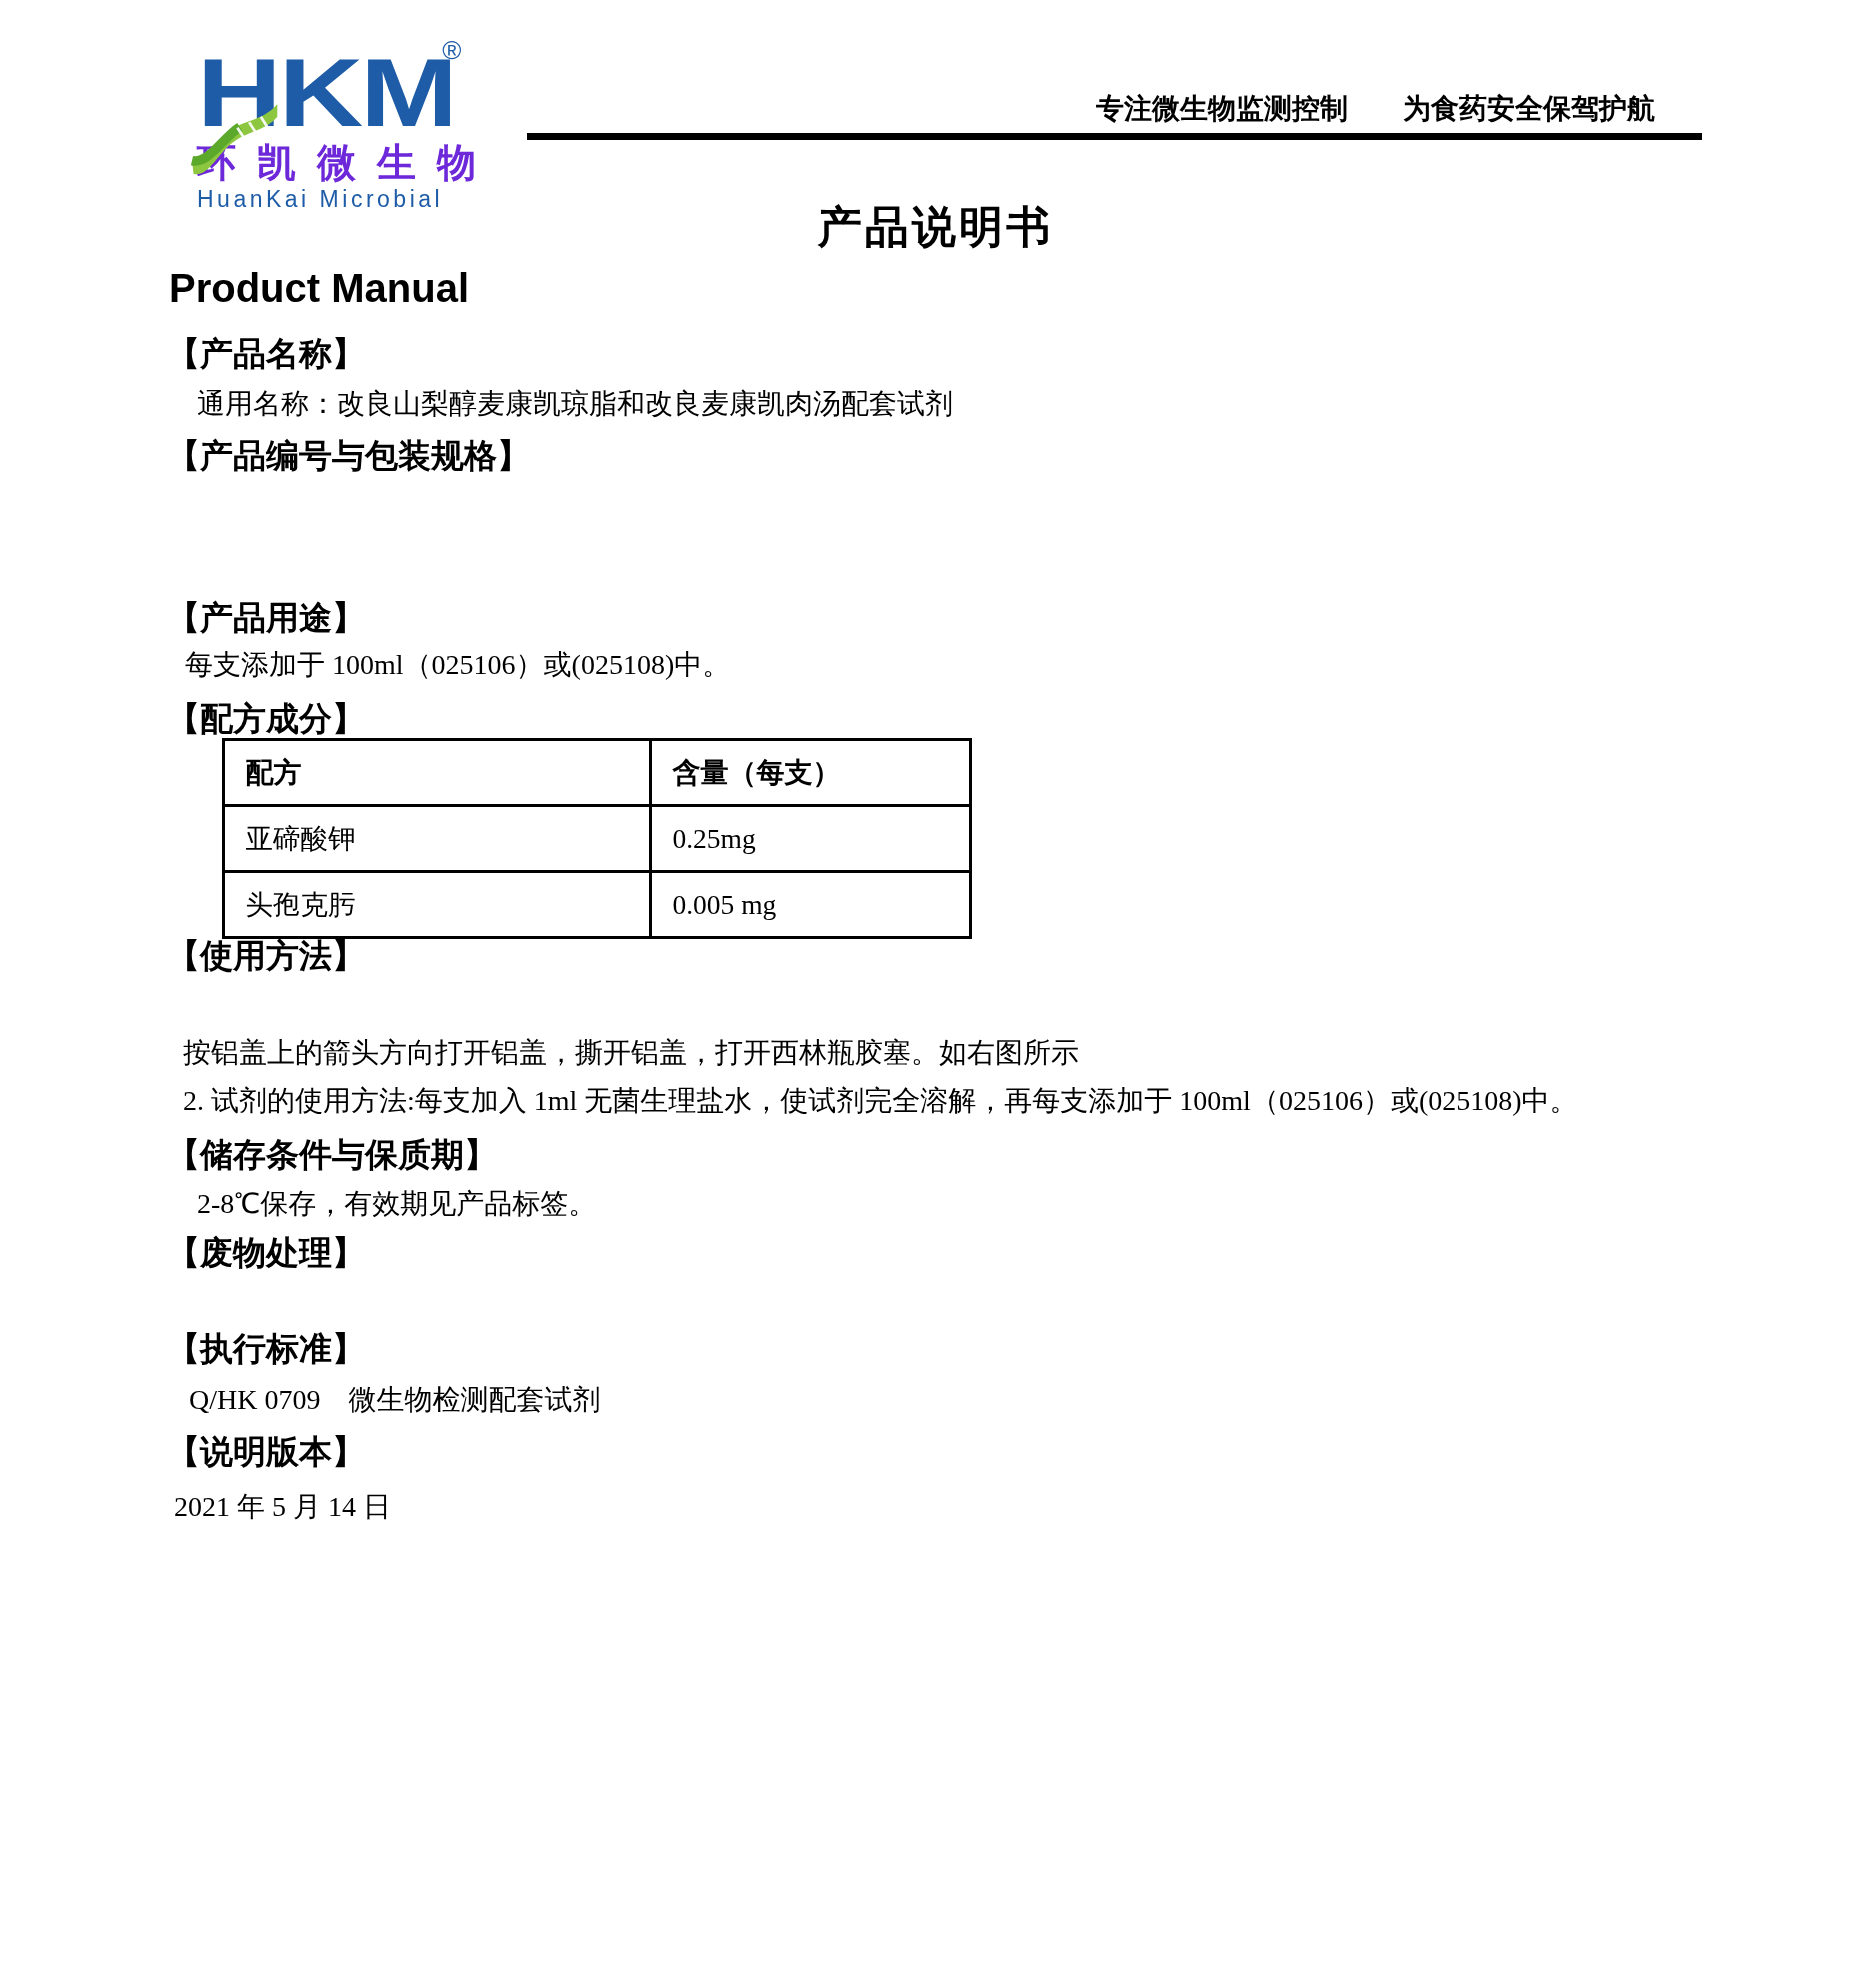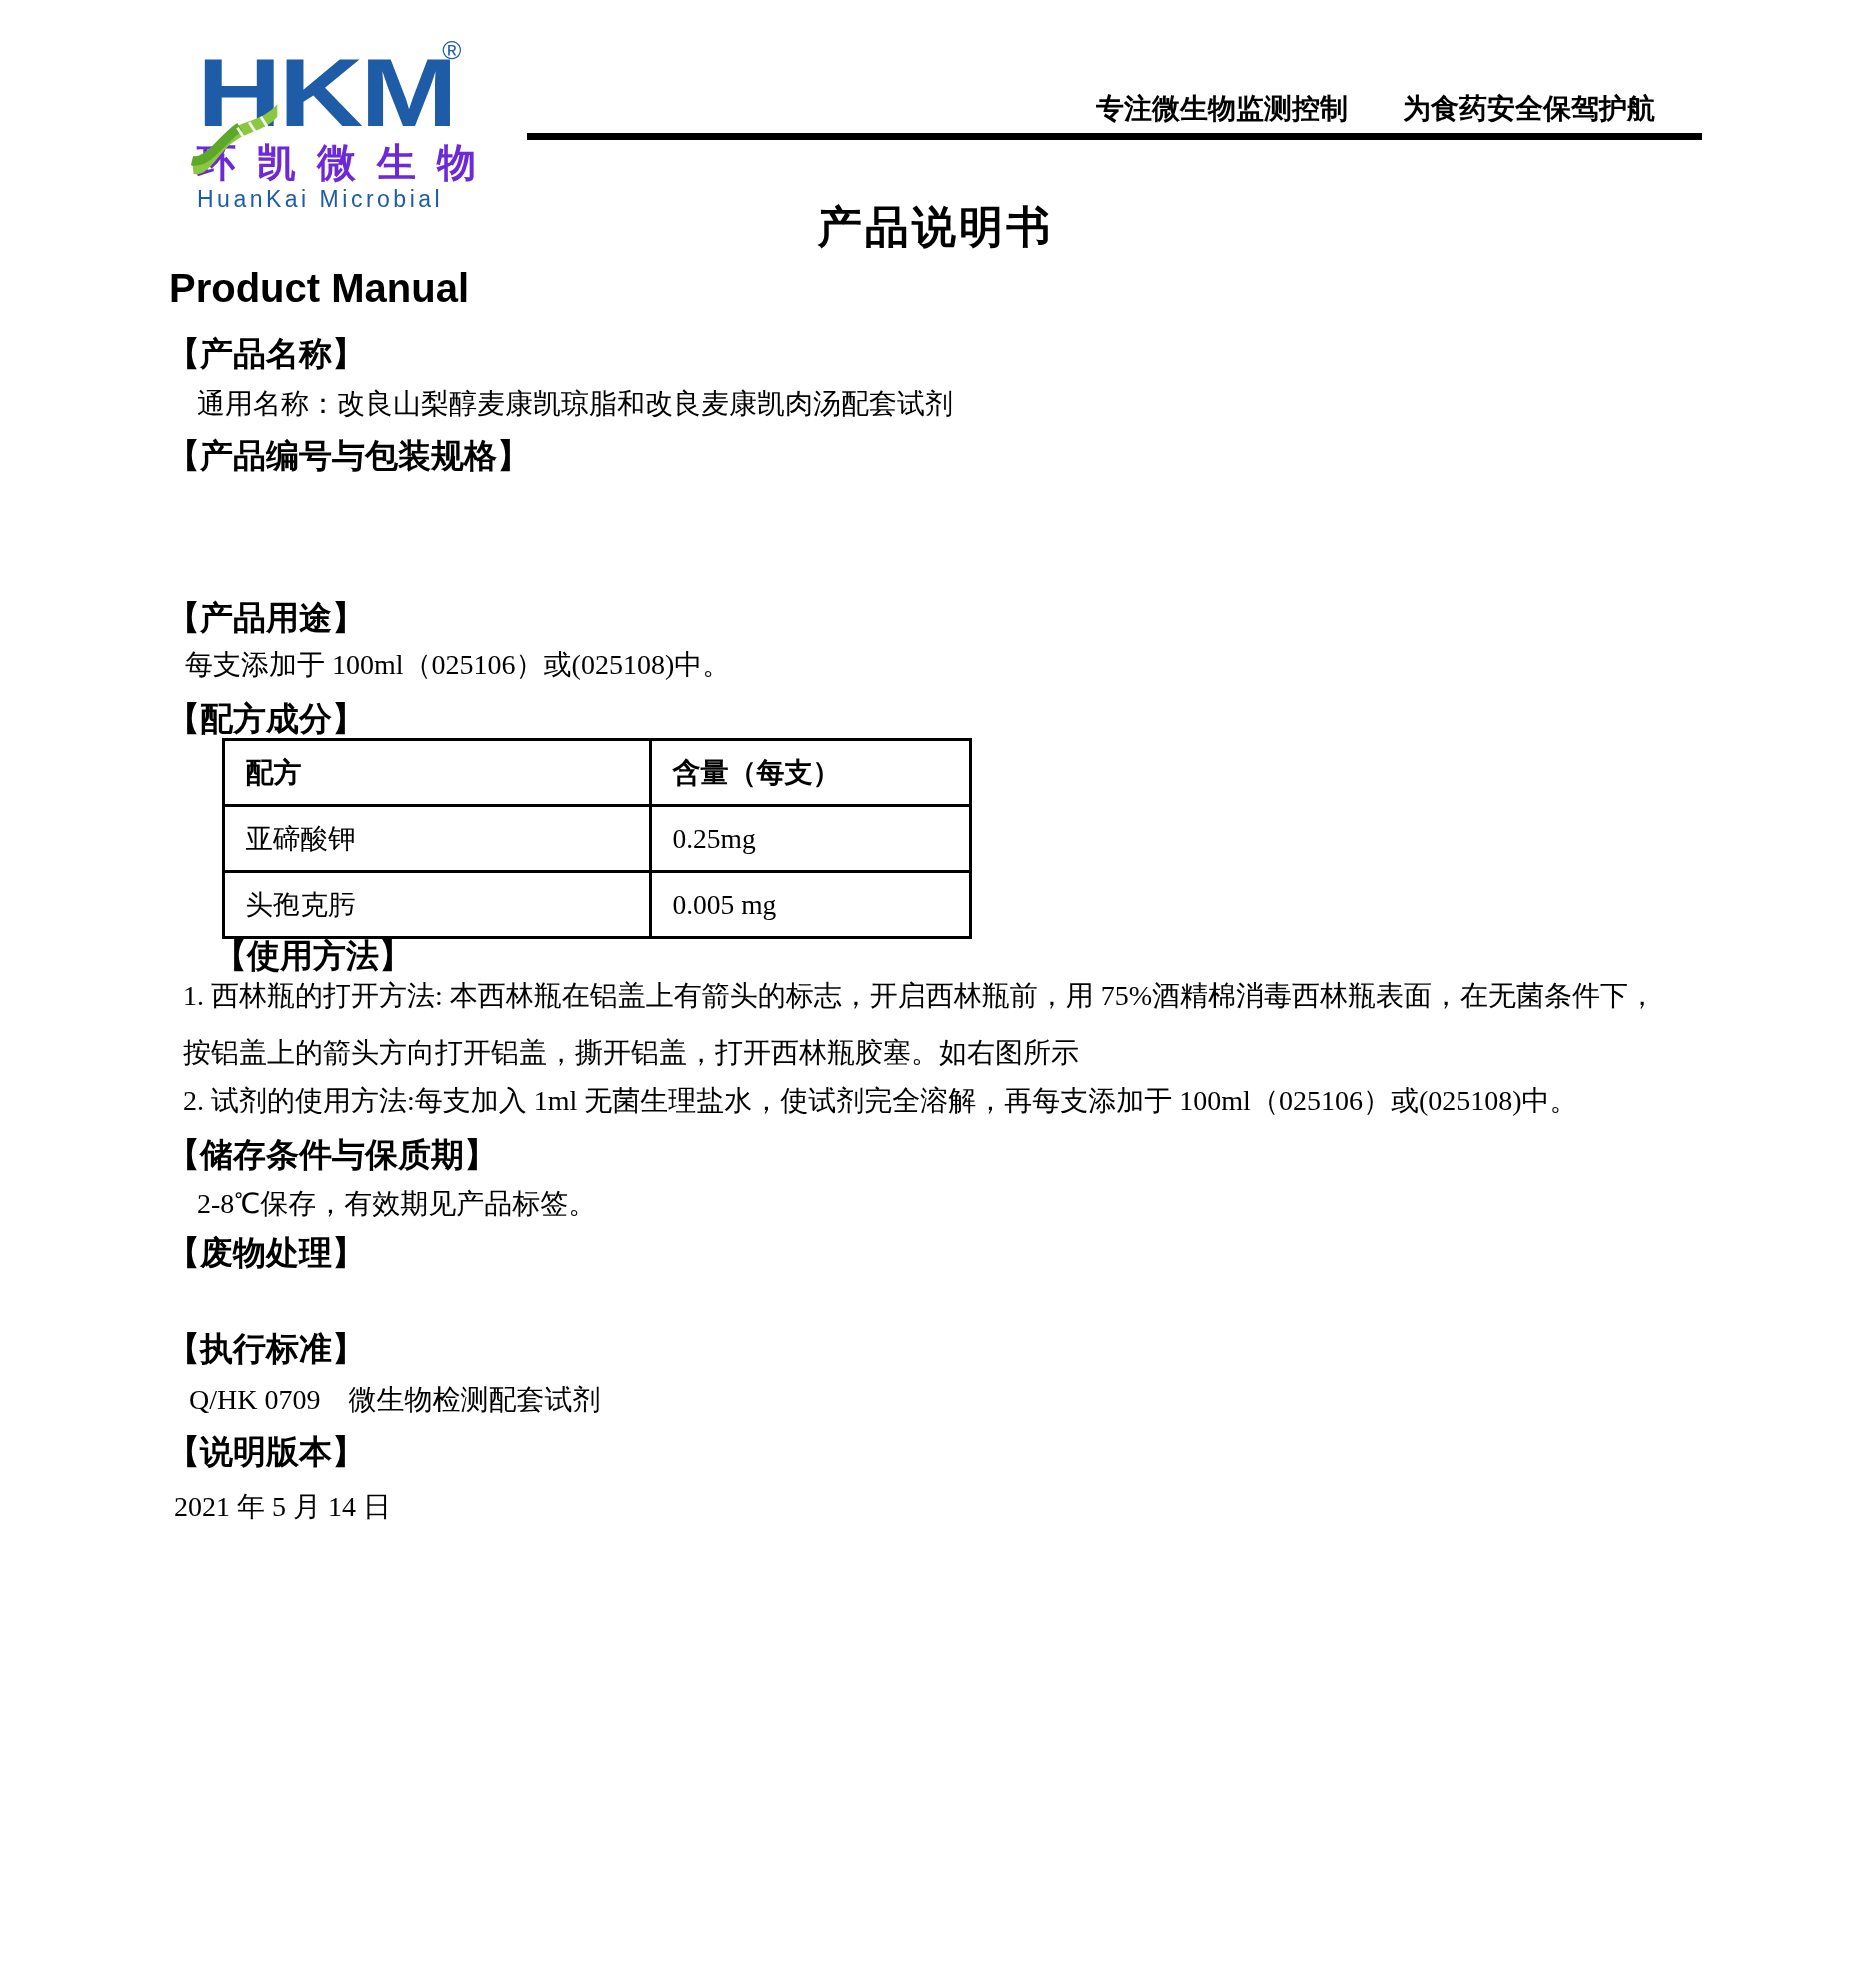--- a/index.html
+++ b/index.html
@@ -160,22 +160,21 @@
       <td class="cell-sans">亚碲酸钾</td>
       <td class="cell-serif">0.25mg</td>
     </tr>
     <tr>
       <td class="cell-sans">头孢克肟</td>
       <td class="cell-serif">0.005 mg</td>
     </tr>
   </tbody>
     </table>
 
-  <div class="abs sec-head" style="top:937px;margin-left:47px;">【使用方法】</div>
-  <div class="abs body-line" style="left:183px;top:979px;">1. 西林瓶的打开方法: 本西林瓶在铝盖上有箭头的标志，开启西林瓶前，用 75%酒精棉消毒西林瓶表面，在无菌条件下，</div>
+  <div class="abs sec-head" style="top:937px;">【使用方法】</div>
   <div class="abs body-line" style="left:183px;top:1036px;">按铝盖上的箭头方向打开铝盖，撕开铝盖，打开西林瓶胶塞。如右图所示</div>
   <div class="abs body-line" style="left:183px;top:1084px;">2. 试剂的使用方法:每支加入 1ml 无菌生理盐水，使试剂完全溶解，再每支添加于 100ml（025106）或(025108)中。</div>
 
   <div class="abs sec-head" style="top:1136px;">【储存条件与保质期】</div>
   <div class="abs body-line" style="left:197px;top:1187px;">2-8℃保存，有效期见产品标签。</div>
 
   <div class="abs sec-head" style="top:1234px;">【废物处理】</div>
 
   <div class="abs sec-head" style="top:1330px;">【执行标准】</div>
   <div class="abs body-line" style="left:189px;top:1383px;">Q/HK 0709　微生物检测配套试剂</div>

